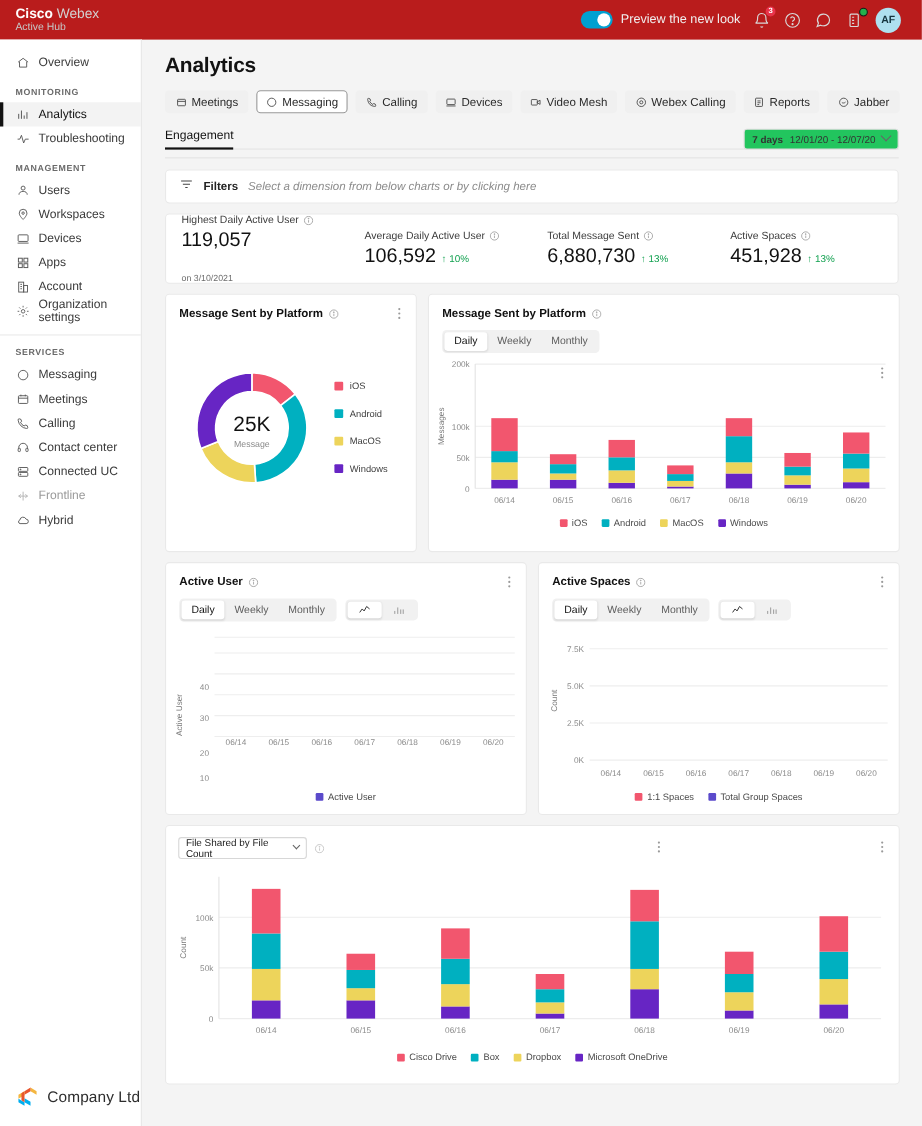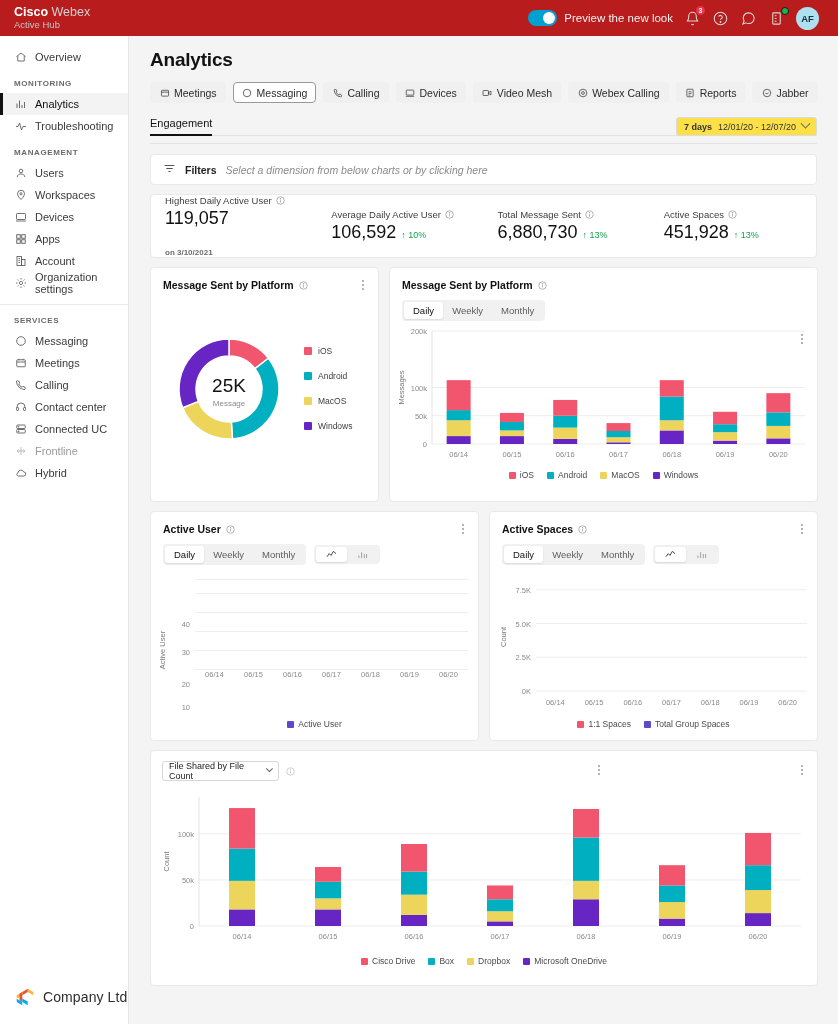--- a/index.html
+++ b/index.html
@@ -98,21 +98,21 @@
 
   .subbar {
     display:flex; align-items:flex-end; justify-content:space-between;
     padding:14px 21px 0 21px; position:relative;
   }
   .engage { font-size:11px; color:#111; padding-bottom:5px; border-bottom:2px solid #111; }
   .subbar::after{
     content:""; position:absolute; left:21px; right:21px; bottom:0; height:1px; background:#e3e3e3; z-index:-1;
   }
   .daterange {
-    display:flex; align-items:center; gap:6px; background:#fde047; border:1px solid #dcdcdc;
+    display:flex; align-items:center; gap:6px; background:#22c55e; border:1px solid #dcdcdc;
     border-radius:3px; height:19px; padding:0 7px; font-size:9px; color:#333;
   }
   .daterange b { font-weight:700; }
   .chev { width:7px; height:7px; border-right:1.3px solid #666; border-bottom:1.3px solid #666;
           transform:rotate(45deg) translate(-2px,-2px); }
 
   .hr-line { height:1px; background:#e3e3e3; margin:7px 21px 0 21px; }
 
   
   .filters {
@@ -124,21 +124,21 @@
 
   
   .kpis {
     margin:9px 21px 0 21px; background:#fff; border:1px solid #e9e9e9; border-radius:4px;
     height:64px; display:flex; align-items:center;
   }
   .kpi { flex:1; padding-left:14px; }
   .kpi .kl { font-size:9.5px; color:#3d3d3d; display:flex; align-items:center; gap:4px; }
   .kpi .kv { font-size:18px; font-weight:400; color:#111; margin-top:2px; display:flex; align-items:baseline; gap:5px; }
   .kpi .delta { font-size:9px; color:#12a150; font-weight:400; }
-  .kpi .ksub { font-size:8px; color:#6c6c6c; margin-top:19px;font-weight:bold; }
+  .kpi .ksub { font-size:8px; color:#6c6c6c; margin-top:19px; }
   .info-i { width:9px; height:9px; flex:none; }
 
   
   .row { display:flex; gap:10px; margin:9px 21px 0 21px; }
   .card {
     background:#fff; border:1px solid #e9e9e9; border-radius:4px; position:relative;
   }
   .card-head {
     display:flex; align-items:center; gap:5px; padding:11px 12px 0 12px;
   }

